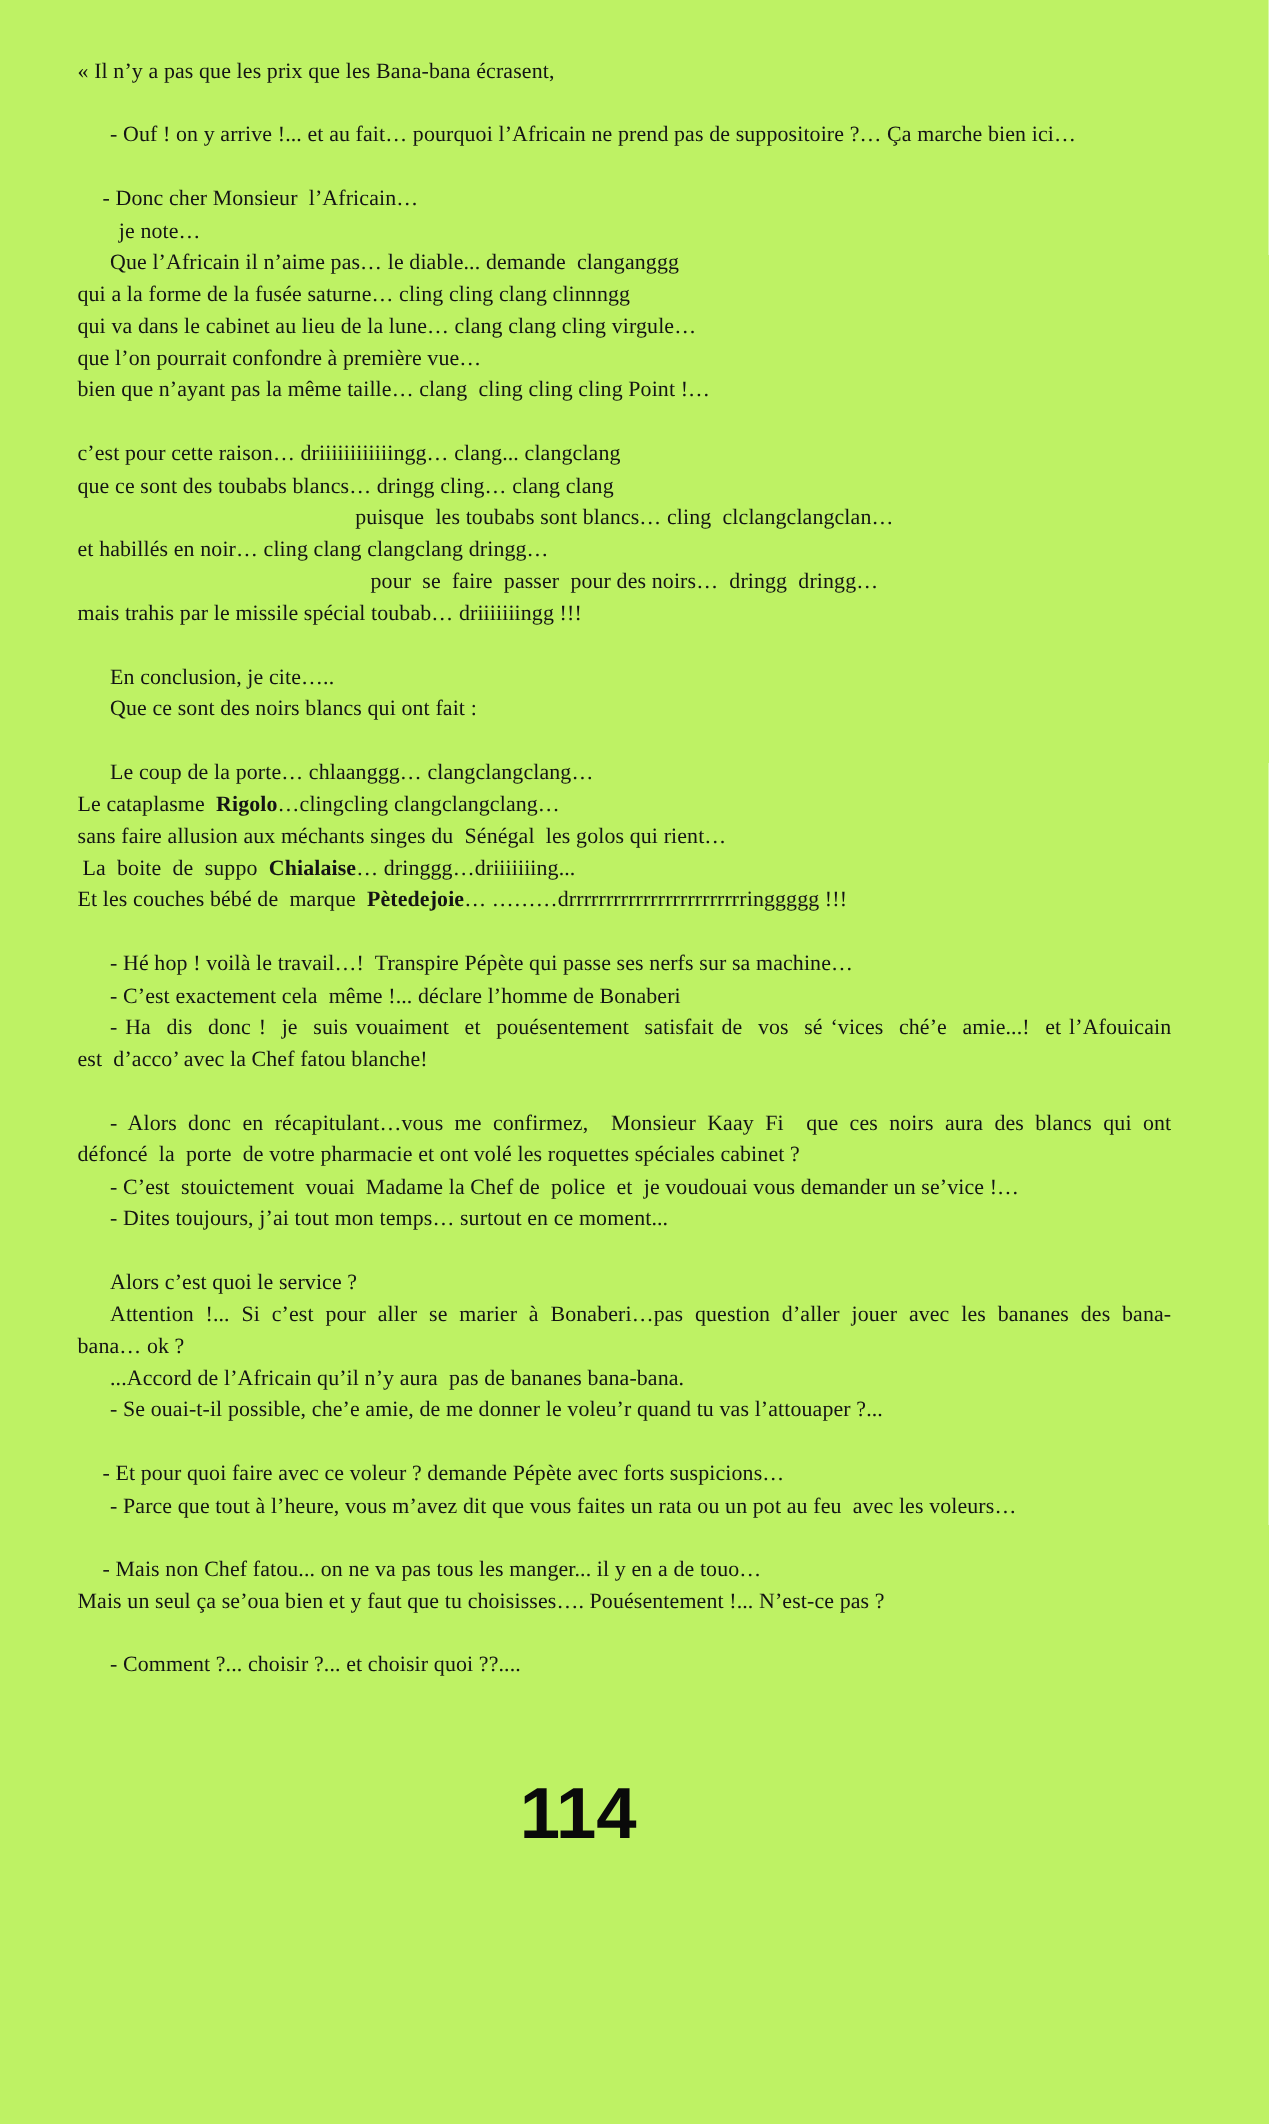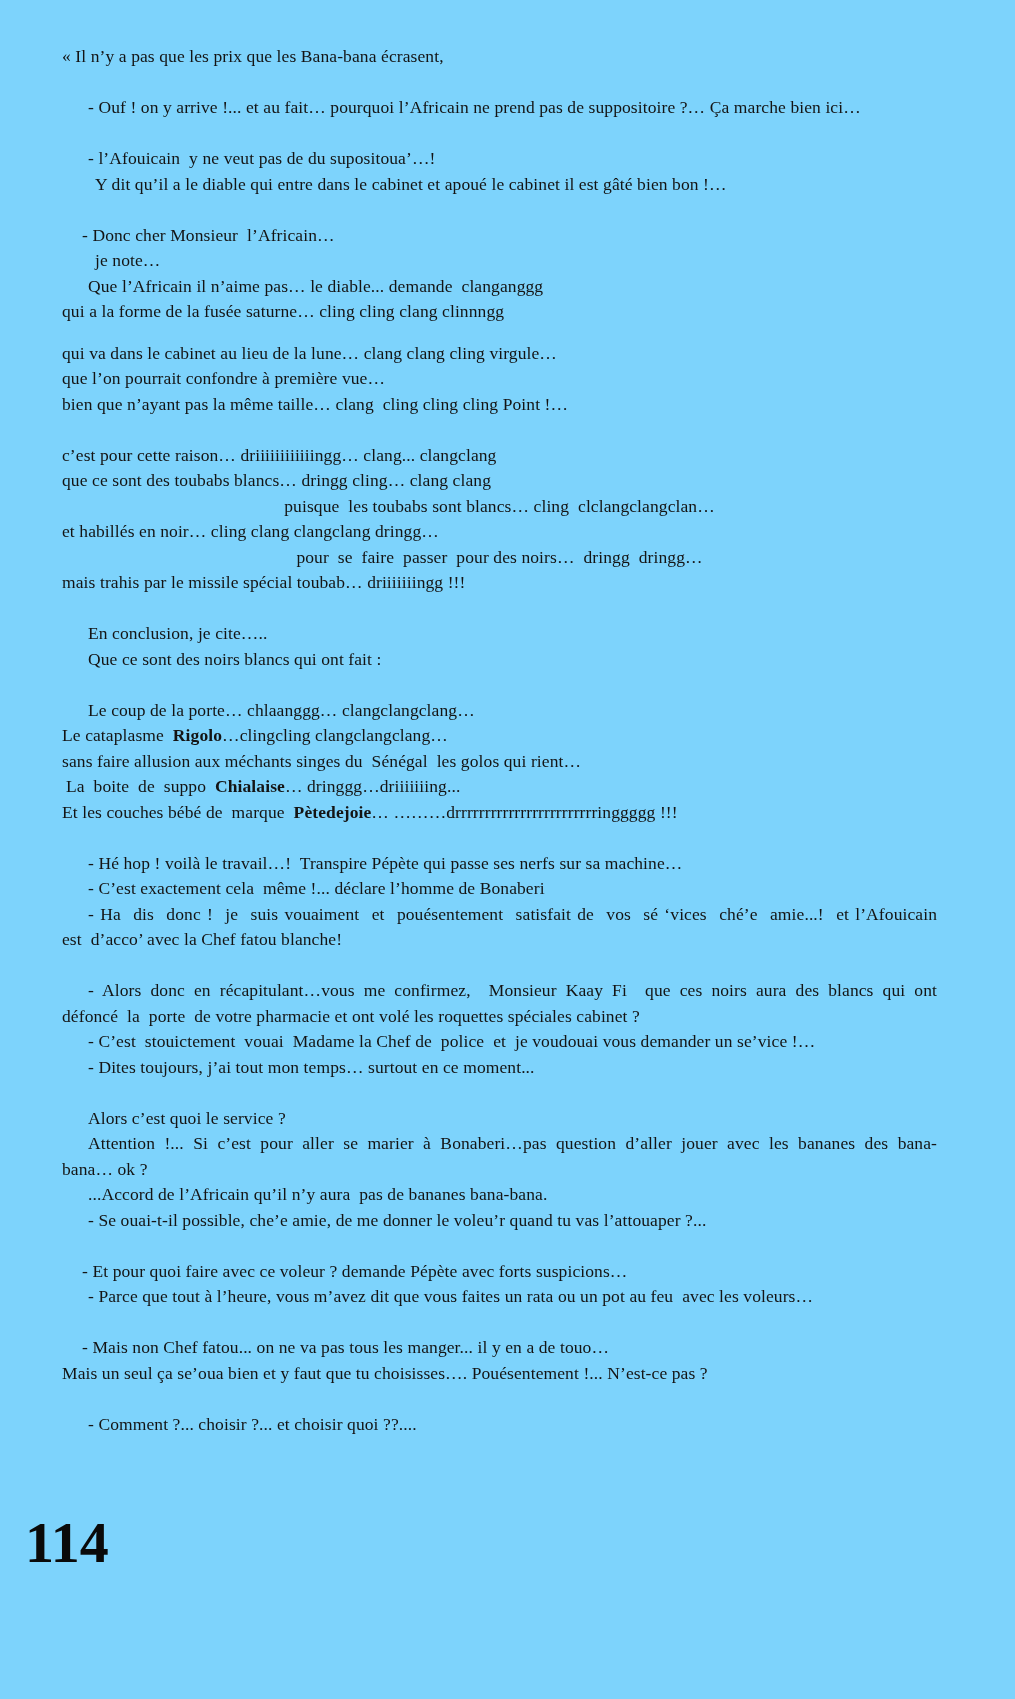--- a/index.html
+++ b/index.html
@@ -4,21 +4,21 @@
 <style>
   html, body {
     margin: 0;
     padding: 0;
     background: #ffffff;
   }
   #page {
     position: relative;
     width: 1015px;
     height: 1699px;
-    background: #7dd3fc;
+    background: #bef264;
     overflow: hidden;
     font-family: "Liberation Serif", "DejaVu Serif", serif;
     color: #141414;
     box-sizing: border-box;
     padding: 44px 78px 0 62px;
   }
   .paragraph {
     margin: 0 0 25.5px 0;
   }
   .line {
@@ -28,50 +28,47 @@
     letter-spacing: 0.1px;
   }
   .line.justify {
     text-align: justify;
     text-align-last: justify;
   }
   .bold {
     font-weight: bold;
   }
   #page-number {
-    font-family: Liberation Serif, serif;
+    font-family: Liberation Sans, sans-serif;
     font-size: 58px;
     font-weight: bold;
     line-height: 60px;
+    text-align: center;
     margin-top: 76px;
     transform: translateX(-37px);
     color: #0a0a0a;
   }
 </style>
 </head>
 <body>
 
 <div id="page">
   <div id="document-body">
       <div class="paragraph">
         <div class="line" style="padding-left: 0px;"><span>« Il n’y a pas que les prix que les Bana-bana écrasent,</span></div>
       </div>
       <div class="paragraph">
         <div class="line" style="padding-left: 26px;"><span>- Ouf ! on y arrive !... et au fait… pourquoi l’Africain ne prend pas de suppositoire ?… Ça marche bien ici…</span></div>
       </div>
       <div class="paragraph">
-        <div class="line" style="padding-left: 26px;"><span>- l’Afouicain  y ne veut pas de du supositoua’…!</span></div>
-        <div class="line" style="padding-left: 33px;"><span>Y dit qu’il a le diable qui entre dans le cabinet et apoué le cabinet il est gâté bien bon !…</span></div>
-      </div>
-      <div class="paragraph">
         <div class="line" style="padding-left: 20px;"><span>- Donc cher Monsieur  l’Africain…</span></div>
         <div class="line" style="padding-left: 33px;"><span>je note…</span></div>
         <div class="line" style="padding-left: 26px;"><span>Que l’Africain il n’aime pas… le diable... demande  clanganggg</span></div>
         <div class="line" style="padding-left: 0px;"><span>qui a la forme de la fusée saturne… cling cling clang clinnngg</span></div>
-        <div class="line" style="padding-left: 0px; margin-top: 16px;"><span>qui va dans le cabinet au lieu de la lune… clang clang cling virgule…</span></div>
+        <div class="line" style="padding-left: 0px;"><span>qui va dans le cabinet au lieu de la lune… clang clang cling virgule…</span></div>
         <div class="line" style="padding-left: 0px;"><span>que l’on pourrait confondre à première vue…</span></div>
         <div class="line" style="padding-left: 0px;"><span>bien que n’ayant pas la même taille… clang  cling cling cling Point !…</span></div>
       </div>
       <div class="paragraph">
         <div class="line" style="padding-left: 0px;"><span>c’est pour cette raison… driiiiiiiiiiiingg… clang... clangclang</span></div>
         <div class="line" style="padding-left: 0px;"><span>que ce sont des toubabs blancs… dringg cling… clang clang</span></div>
         <div class="line" style="padding-left: 0px; text-align: center;"><span>puisque  les toubabs sont blancs… cling  clclangclangclan…</span></div>
         <div class="line" style="padding-left: 0px;"><span>et habillés en noir… cling clang clangclang dringg…</span></div>
         <div class="line" style="padding-left: 0px; text-align: center;"><span>pour  se  faire  passer  pour des noirs…  dringg  dringg…</span></div>
         <div class="line" style="padding-left: 0px;"><span>mais trahis par le missile spécial toubab… driiiiiiingg !!!</span></div>

